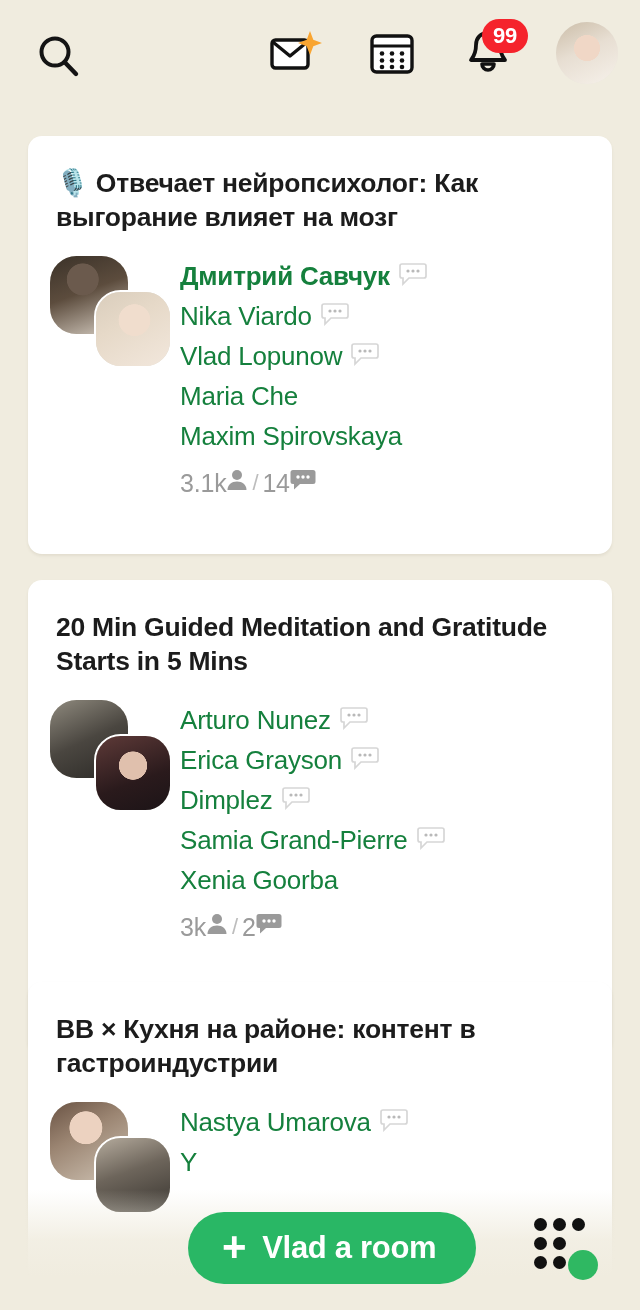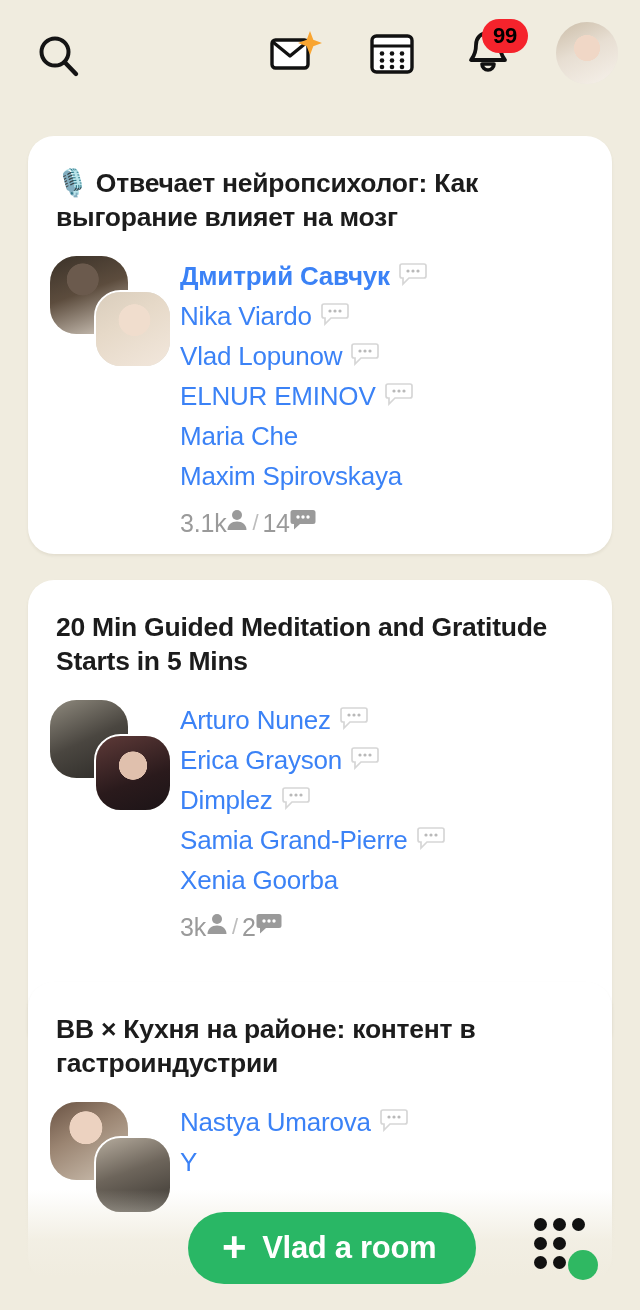--- a/index.html
+++ b/index.html
@@ -56,21 +56,21 @@
   }
   #notif-badge {
     position: absolute;
     top: -4px;
     right: -12px;
     min-width: 46px;
     height: 34px;
     padding: 0 7px;
     background: #f5232c;
     border-radius: 17px;
-    color: #000000;
+    color: #ffffff;
     font-size: 22px;
     font-weight: bold;
     display: flex;
     align-items: center;
     justify-content: center;
     letter-spacing: -0.3px;
   }
   #profile-avatar {
     width: 62px;
     height: 62px;
@@ -86,21 +86,21 @@
     position: absolute;
     top: 0; left: 0;
     width: 640px;
     height: 1310px;
   }
   .card {
     position: absolute;
     left: 28px;
     width: 584px;
     background: #ffffff;
-    border-radius: 26px;
+    border-radius: 14px;
     box-shadow: 0 2px 3px rgba(120,110,80,0.11);
     overflow: hidden;
   }
   #card-partial {
     top: 52px;
     height: 46px;
     border-radius: 0 0 26px 26px;
   }
   #card-1 { top: 136px; height: 418px; }
   #card-2 { top: 580px; height: 474px; }
@@ -143,21 +143,21 @@
     padding-top: 0px;
   }
   .name-row {
     display: flex;
     align-items: center;
     height: 40px;
     gap: 9px;
   }
   .name-txt {
     font-size: 26px;
-    color: #3b82f6;
+    color: #15803d;
     letter-spacing: -0.2px;
     white-space: nowrap;
   }
   .name-txt.bold { font-weight: bold; }
 
   .bubble-ico { flex: none; }
 
   .stats {
     display: flex;
     align-items: center;
@@ -301,31 +301,20 @@
           <span class="bubble-ico">
             <svg width="28" height="24" viewBox="0 0 28 24">
                 <path d="M3 2h22a2 2 0 0 1 2 2v10a2 2 0 0 1-2 2H10l-6 6v-6H3a2 2 0 0 1-2-2V4a2 2 0 0 1 2-2z" fill="none" stroke="#d6d6d6" stroke-width="1.7"></path>
                 <circle cx="9" cy="9" r="1.6" fill="#b9b9b9"></circle>
                 <circle cx="14" cy="9" r="1.6" fill="#b9b9b9"></circle>
                 <circle cx="19" cy="9" r="1.6" fill="#b9b9b9"></circle>
               </svg>
           </span>
         </div>
 
-        <div class="name-row">
-          <span class="name-txt">ELNUR EMINOV</span>
-          <span class="bubble-ico">
-            <svg width="28" height="24" viewBox="0 0 28 24">
-                <path d="M3 2h22a2 2 0 0 1 2 2v10a2 2 0 0 1-2 2H10l-6 6v-6H3a2 2 0 0 1-2-2V4a2 2 0 0 1 2-2z" fill="none" stroke="#d6d6d6" stroke-width="1.7"></path>
-                <circle cx="9" cy="9" r="1.6" fill="#b9b9b9"></circle>
-                <circle cx="14" cy="9" r="1.6" fill="#b9b9b9"></circle>
-                <circle cx="19" cy="9" r="1.6" fill="#b9b9b9"></circle>
-              </svg>
-          </span>
-        </div>
 
         <div class="name-row">
           <span class="name-txt">Maria Che</span>
         </div>
 
         <div class="name-row">
           <span class="name-txt">Maxim Spirovskaya</span>
         </div>
 
         <div class="stats">

